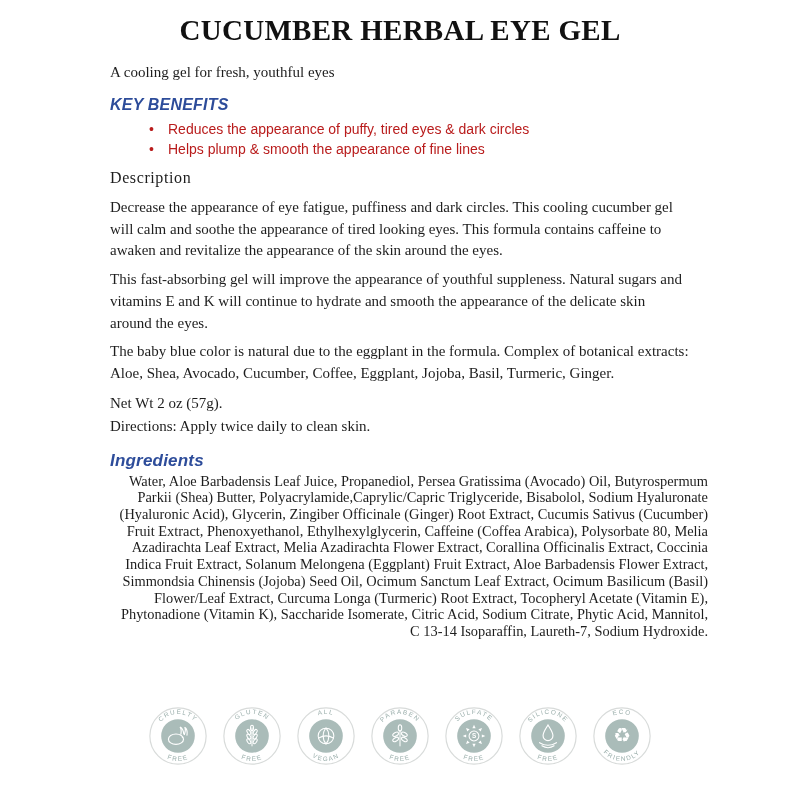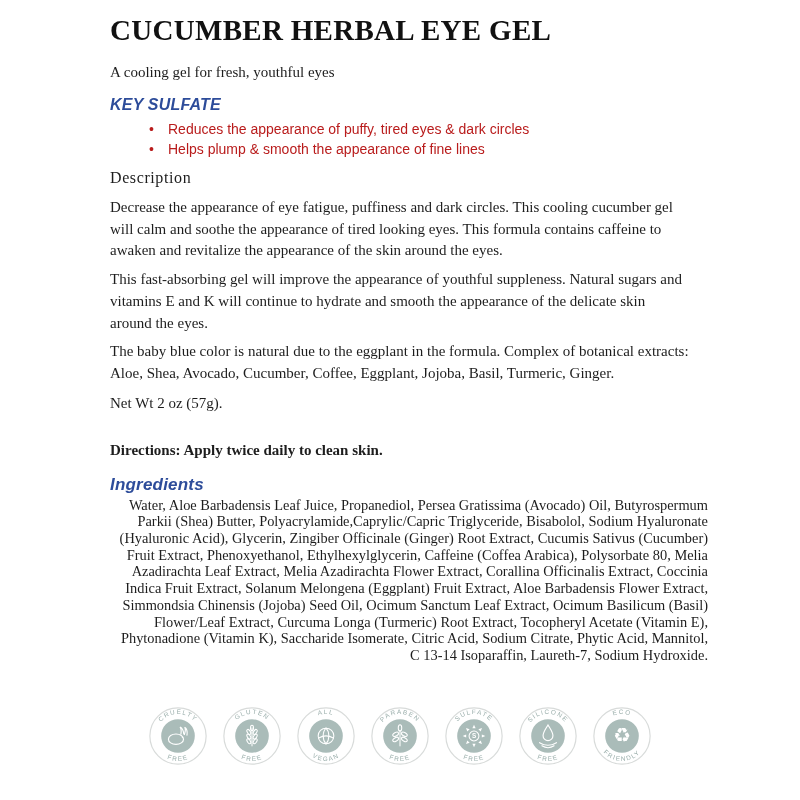--- a/index.html
+++ b/index.html
@@ -17,20 +17,21 @@
     width: 580px;
   }
   .title {
     margin: 0;
     font-family: "Liberation Serif", "DejaVu Serif", serif;
     font-weight: bold;
     font-size: 29px;
     line-height: 33px;
     letter-spacing: 0.3px;
     color: #111;
+    text-align: center;
   }
   .subtitle {
     margin: 15px 0 0 0;
     font-size: 15px;
     line-height: 20px;
   }
   .blue-heading {
     font-family: "Liberation Sans", "DejaVu Sans", sans-serif;
     font-style: italic;
     font-weight: 600;
@@ -66,21 +67,21 @@
     letter-spacing: 0.6px;
   }
   .para {
     margin: 7px 0 0 0;
     font-size: 15px;
     line-height: 21.7px;
   }
   .para.first { margin-top: 9px; }
   .oneliner { margin: 7px 0 0 0; font-size: 15px; line-height: 21px; }
   .net { margin-top: 8px; }
-  .dirs { margin-top: 26px; font-weight: bold; }
+  .dirs { margin-top: 2px; }
   .ing-heading {
     margin: 13px 0 0 0;
     font-size: 17px;
     line-height: 21px;
   }
   .ing-text {
     margin: 2px 0 0 0;
     width: 598px;
     font-size: 14.4px;
     line-height: 16.7px;
@@ -98,21 +99,21 @@
   .badge svg { display: block; width: 58px; height: 58px; }
 </style>
 </head>
 <body>
 
 <div class="content">
   <h1 class="title">CUCUMBER HERBAL EYE GEL</h1>
 
   <p class="subtitle">A cooling gel for fresh, youthful eyes</p>
 
-  <h2 class="blue-heading kb-heading">KEY SULFATE</h2>
+  <h2 class="blue-heading kb-heading">KEY BENEFITS</h2>
   <ul class="benefits">
     <li>Reduces the appearance of puffy, tired eyes &amp; dark circles</li>
     <li>Helps plump &amp; smooth the appearance of fine lines</li>
   </ul>
 
   <h3 class="desc-heading">Description</h3>
 
   <p class="para first">Decrease the appearance of eye fatigue, puffiness and dark circles. This cooling cucumber gel will calm and soothe the appearance of tired looking eyes. This formula contains caffeine to awaken and revitalize the appearance of the skin around the eyes.</p>
   <p class="para">This fast-absorbing gel will improve the appearance of youthful suppleness. Natural sugars and vitamins E and K will continue to hydrate and smooth the appearance of the delicate skin around the eyes.</p>
   <p class="para">The baby blue color is natural due to the eggplant in the formula. Complex of botanical extracts: Aloe, Shea, Avocado, Cucumber, Coffee, Eggplant, Jojoba, Basil, Turmeric, Ginger.</p>

